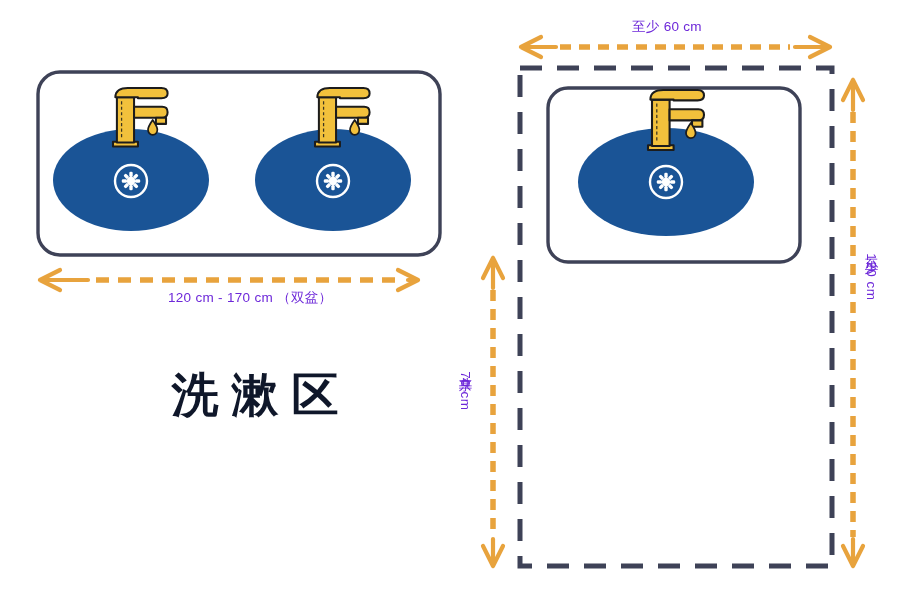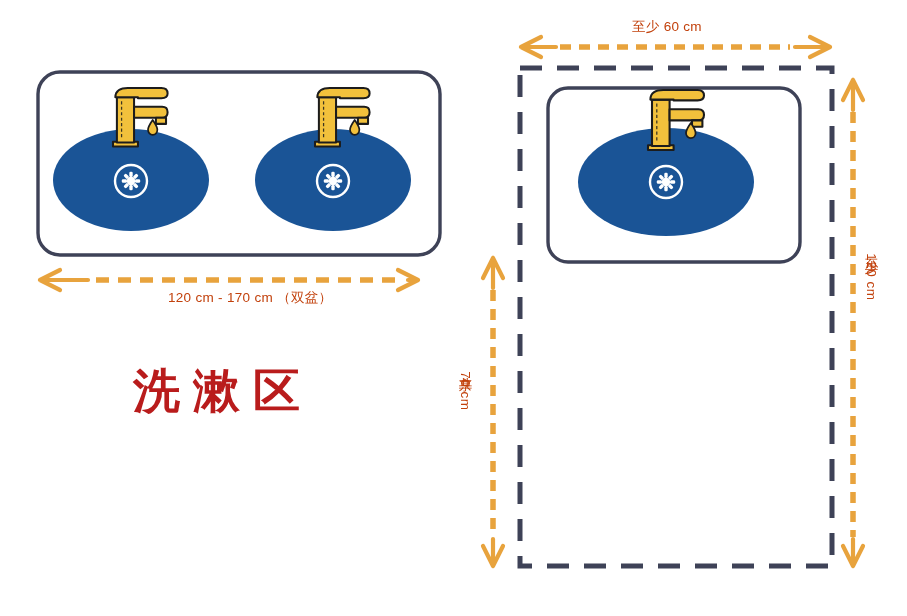--- a/index.html
+++ b/index.html
@@ -19,43 +19,44 @@
     position: absolute;
     left: 0;
     top: 0;
     width: 907px;
     height: 616px;
   }
 
   
   .dim-label {
     position: absolute;
-    color: #c2410c;
+    color: #6d28d9;
     font-size: 13.5px;
     letter-spacing: 0.3px;
     white-space: nowrap;
     font-family: "Liberation Sans", "DejaVu Sans", sans-serif;
   }
   .dim-label.vertical-rot {
     writing-mode: vertical-rl;
     letter-spacing: 0.5px;
   }
 
   
   #zone-title {
     position: absolute;
     left: 120px;
     top: 368px;
     width: 270px;
-    color: #b91c1c;
+    text-align: center;
+    color: #0f172a;
     font-size: 47px;
     font-weight: 700;
     letter-spacing: 13px;
     text-indent: 13px;
-    font-family: Liberation Mono, monospace;
+    font-family: Liberation Serif, serif;
     line-height: 1.15;
   }
 </style>
 </head>
 <body>
 
 <svg id="canvas" viewBox="0 0 907 616" xmlns="http://www.w3.org/2000/svg">
 
   <defs>
 

